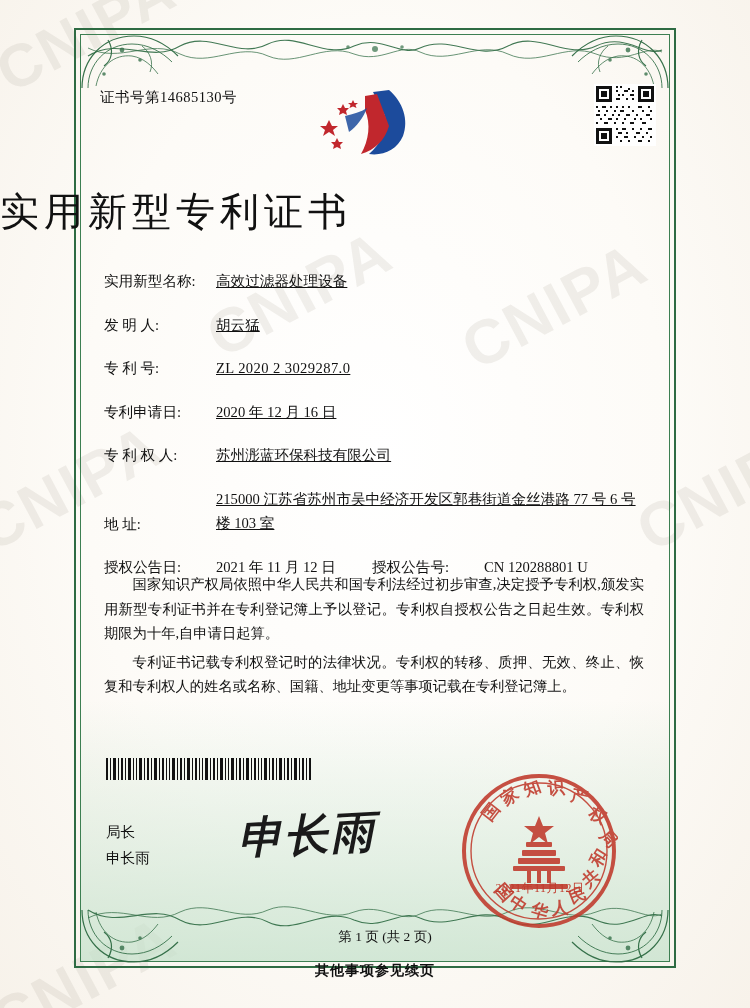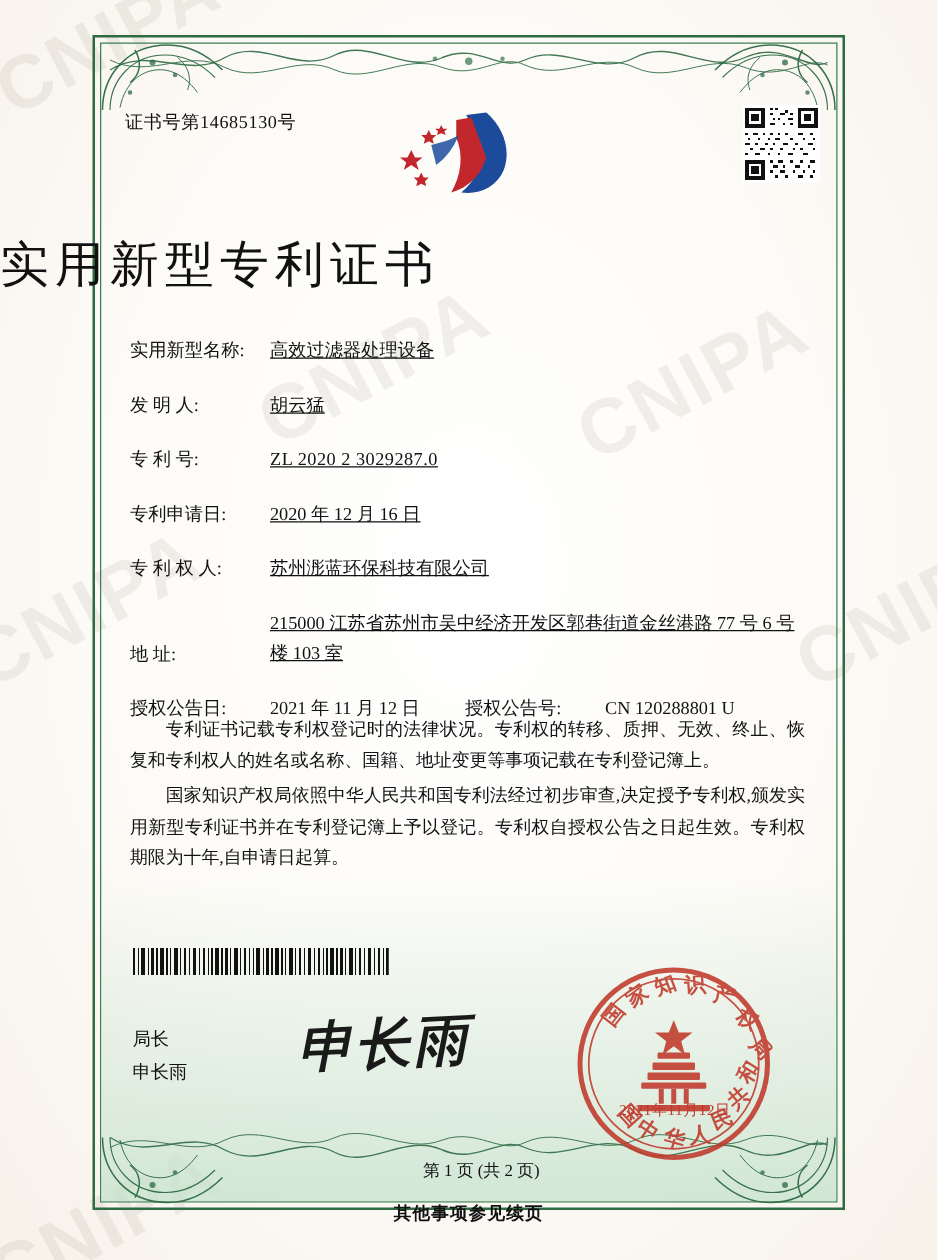--- a/index.html
+++ b/index.html
@@ -495,22 +495,22 @@
       </div>
       <div class="c2">
         <div class="lbl2">授权公告号:</div>
         <div class="val">CN 120288801 U</div>
       </div>
     </div>
 
   </div>
 
   <div class="paras">
+    <p>国家知识产权局依照中华人民共和国专利法经过初步审查,决定授予专利权,颁发实用新型专利证书并在专利登记簿上予以登记。专利权自授权公告之日起生效。专利权期限为十年,自申请日起算。</p>
     <p>专利证书记载专利权登记时的法律状况。专利权的转移、质押、无效、终止、恢复和专利权人的姓名或名称、国籍、地址变更等事项记载在专利登记簿上。</p>
-    <p>国家知识产权局依照中华人民共和国专利法经过初步审查,决定授予专利权,颁发实用新型专利证书并在专利登记簿上予以登记。专利权自授权公告之日起生效。专利权期限为十年,自申请日起算。</p>
   </div>
 
   <div class="barcode">
     <svg width="205" height="22" viewBox="0 0 205 22" shape-rendering="crispEdges">
       <g fill="#111">
         <rect x="0" y="0" width="2" height="22"></rect>
           <rect x="4" y="0" width="1" height="22"></rect>
         <rect x="7" y="0" width="3" height="22"></rect>
           <rect x="12" y="0" width="1" height="22"></rect>
         <rect x="15" y="0" width="2" height="22"></rect>

